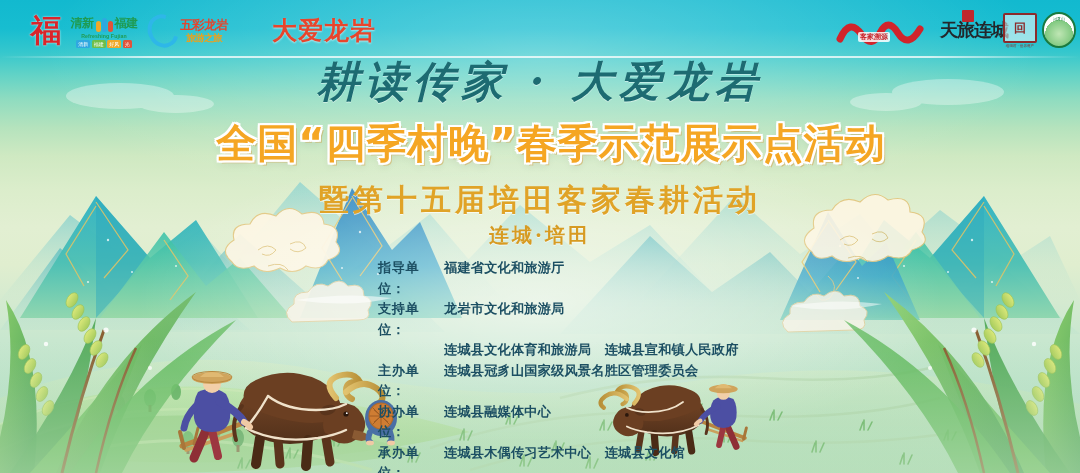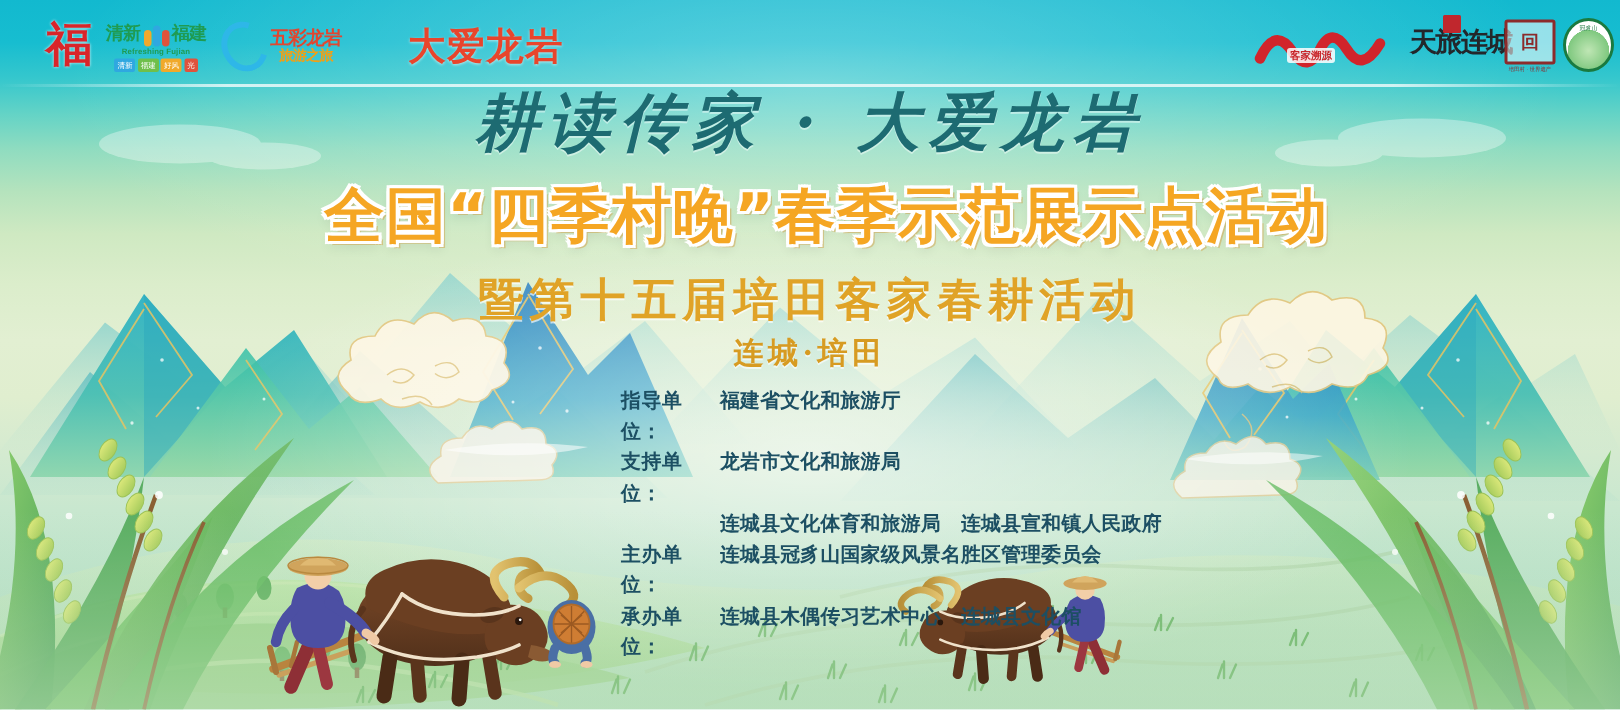--- a/index.html
+++ b/index.html
@@ -65,21 +65,21 @@
 
   .wave-logo{left:836px;top:12px;width:88px;height:36px;}
   .wave-svg{width:88px;height:34px;}
   .wave-cap{
     position:absolute;left:22px;top:20px;font-size:7px;font-weight:700;
     color:#c8262b;background:rgba(255,255,255,.85);padding:0 2px;border-radius:2px;
   }
 
   .liancheng-logo{left:928px;top:11px;width:92px;height:38px;}
   .lc-t{
-    font-family:Liberation Mono, monospace;font-weight:700;
+    font-family:Liberation Serif, serif;font-weight:700;
     font-size:18px;color:#23272b;letter-spacing:-1px;line-height:1;
   }
   .lc-seal{
     position:absolute;left:34px;top:-1px;width:12px;height:12px;background:#c0272d;border-radius:1px;
   }
 
   .gate-logo{left:1000px;top:12px;width:40px;height:36px;
      display:flex;flex-direction:column;align-items:center;justify-content:center;}
   .gate-box{width:30px;height:26px;border:2px solid #8c2b2b;border-radius:2px;
      display:flex;align-items:center;justify-content:center;background:rgba(255,255,255,.55);}
@@ -129,21 +129,21 @@
     font-size:20px;letter-spacing:3px;color:#d79b22;
     text-shadow:0 1px 0 rgba(255,255,255,.6);
   }
 
   
   .credits{
     position:absolute;left:378px;top:258px;z-index:30;
     font-family:"DejaVu Sans","Liberation Sans",sans-serif;
     font-size:13.2px;line-height:20.5px;color:#1c4f63;font-weight:700;
   }
-  .cr-row{display:flex;margin-left:36px;}
+  .cr-row{display:flex;}
   .cr-lbl{width:66px;flex:0 0 66px;letter-spacing:.5px;}
   .cr-val{white-space:pre;letter-spacing:.2px;font-weight:700;text-align:center;}
   .cr-indent{padding-left:66px;}
 
   
   .fig{position:absolute;z-index:25;}
 </style>
 </head>
 <body>
 
@@ -609,19 +609,23 @@
       <span class="cr-val">龙岩市文化和旅游局</span>
     </div>
     <div class="cr-row cr-indent">
       <span class="cr-val">连城县文化体育和旅游局　连城县宣和镇人民政府</span>
     </div>
     <div class="cr-row">
       <span class="cr-lbl">主办单位：</span>
       <span class="cr-val">连城县冠豸山国家级风景名胜区管理委员会</span>
     </div>
     <div class="cr-row">
+      <span class="cr-lbl">协办单位：</span>
+      <span class="cr-val">连城县融媒体中心</span>
+    </div>
+    <div class="cr-row">
       <span class="cr-lbl">承办单位：</span>
       <span class="cr-val">连城县木偶传习艺术中心　连城县文化馆</span>
     </div>
 
   </div>
 
 </div>
 
 </body></html>

